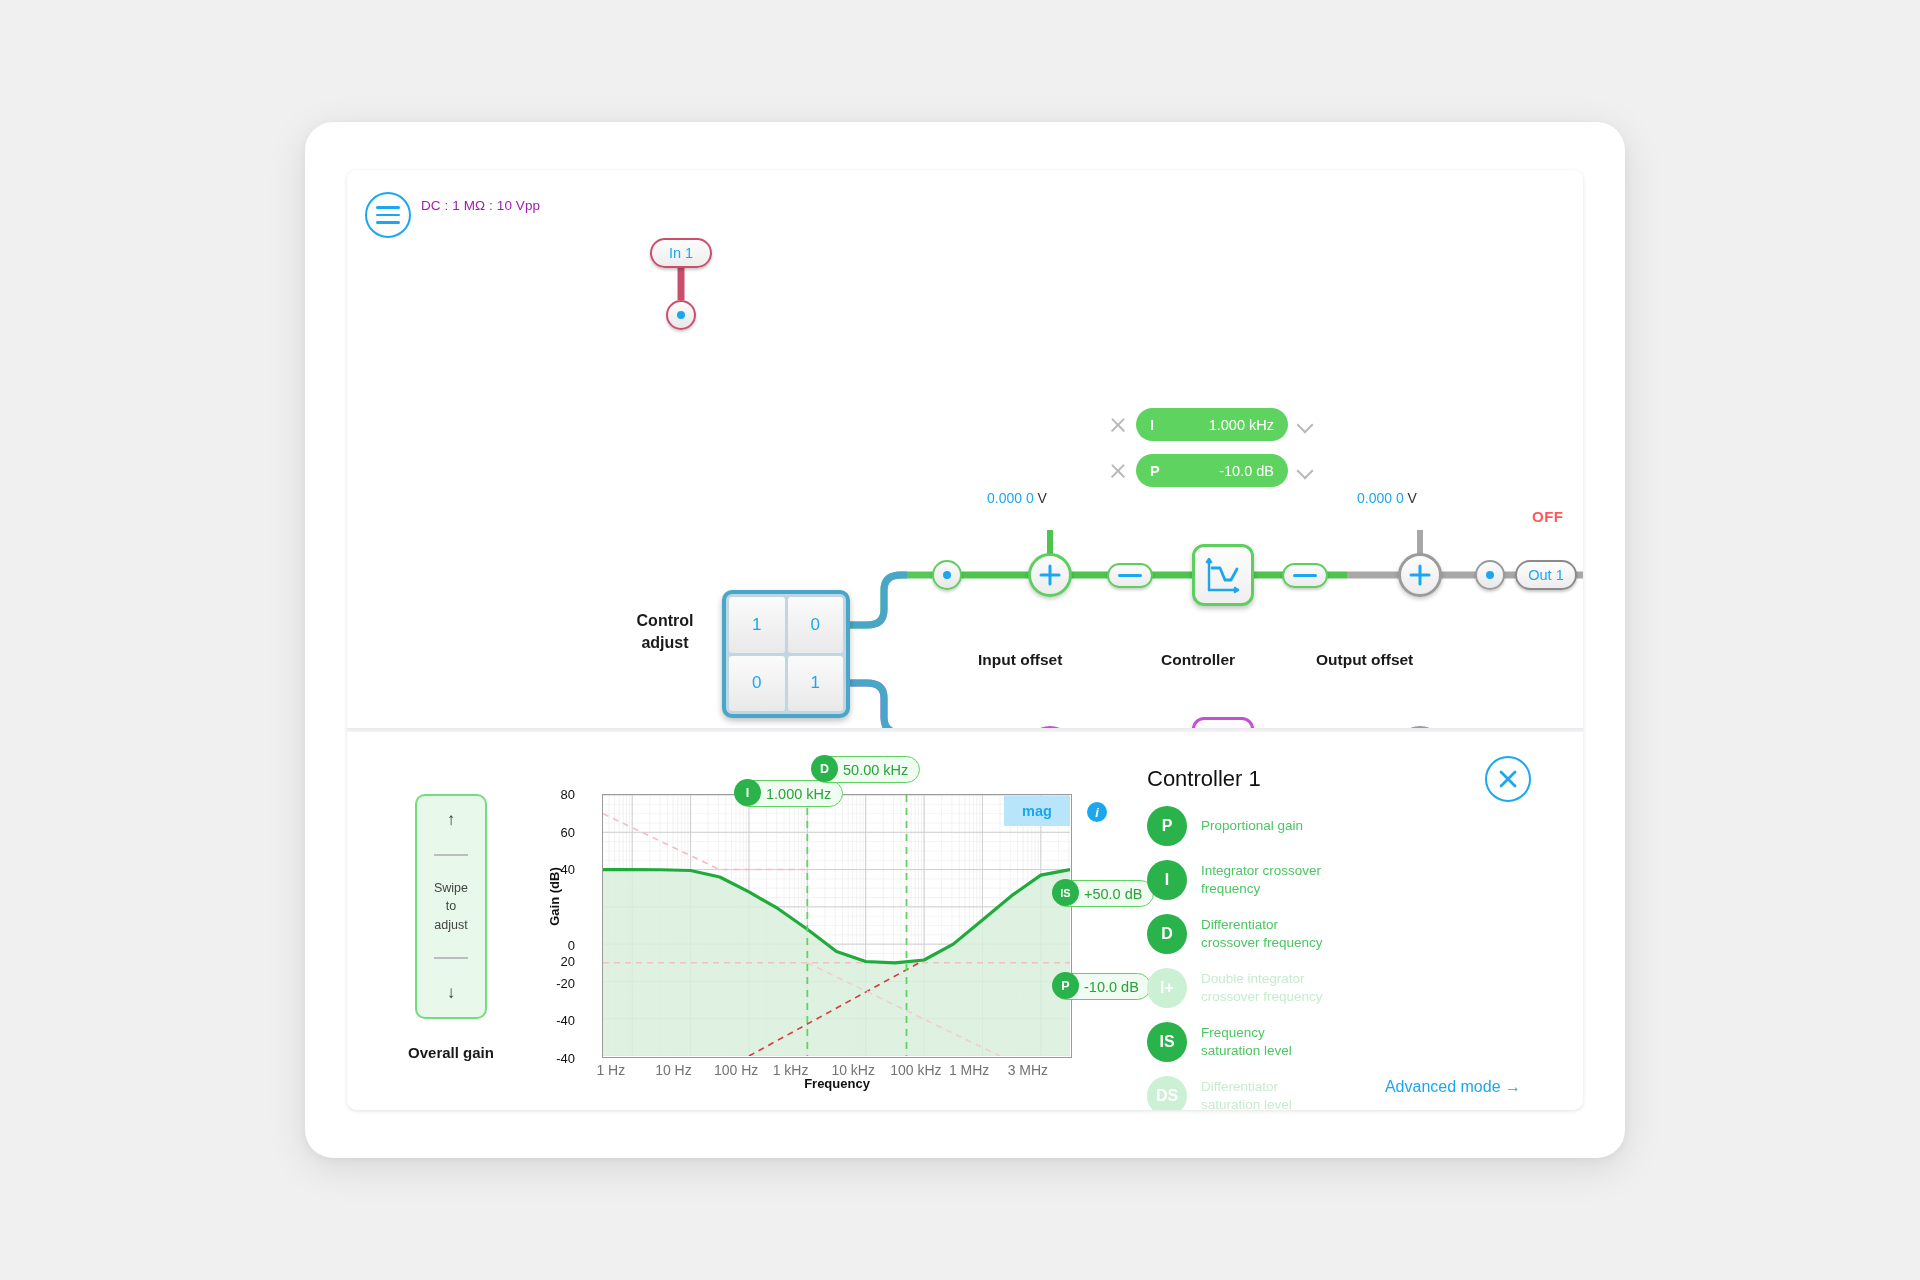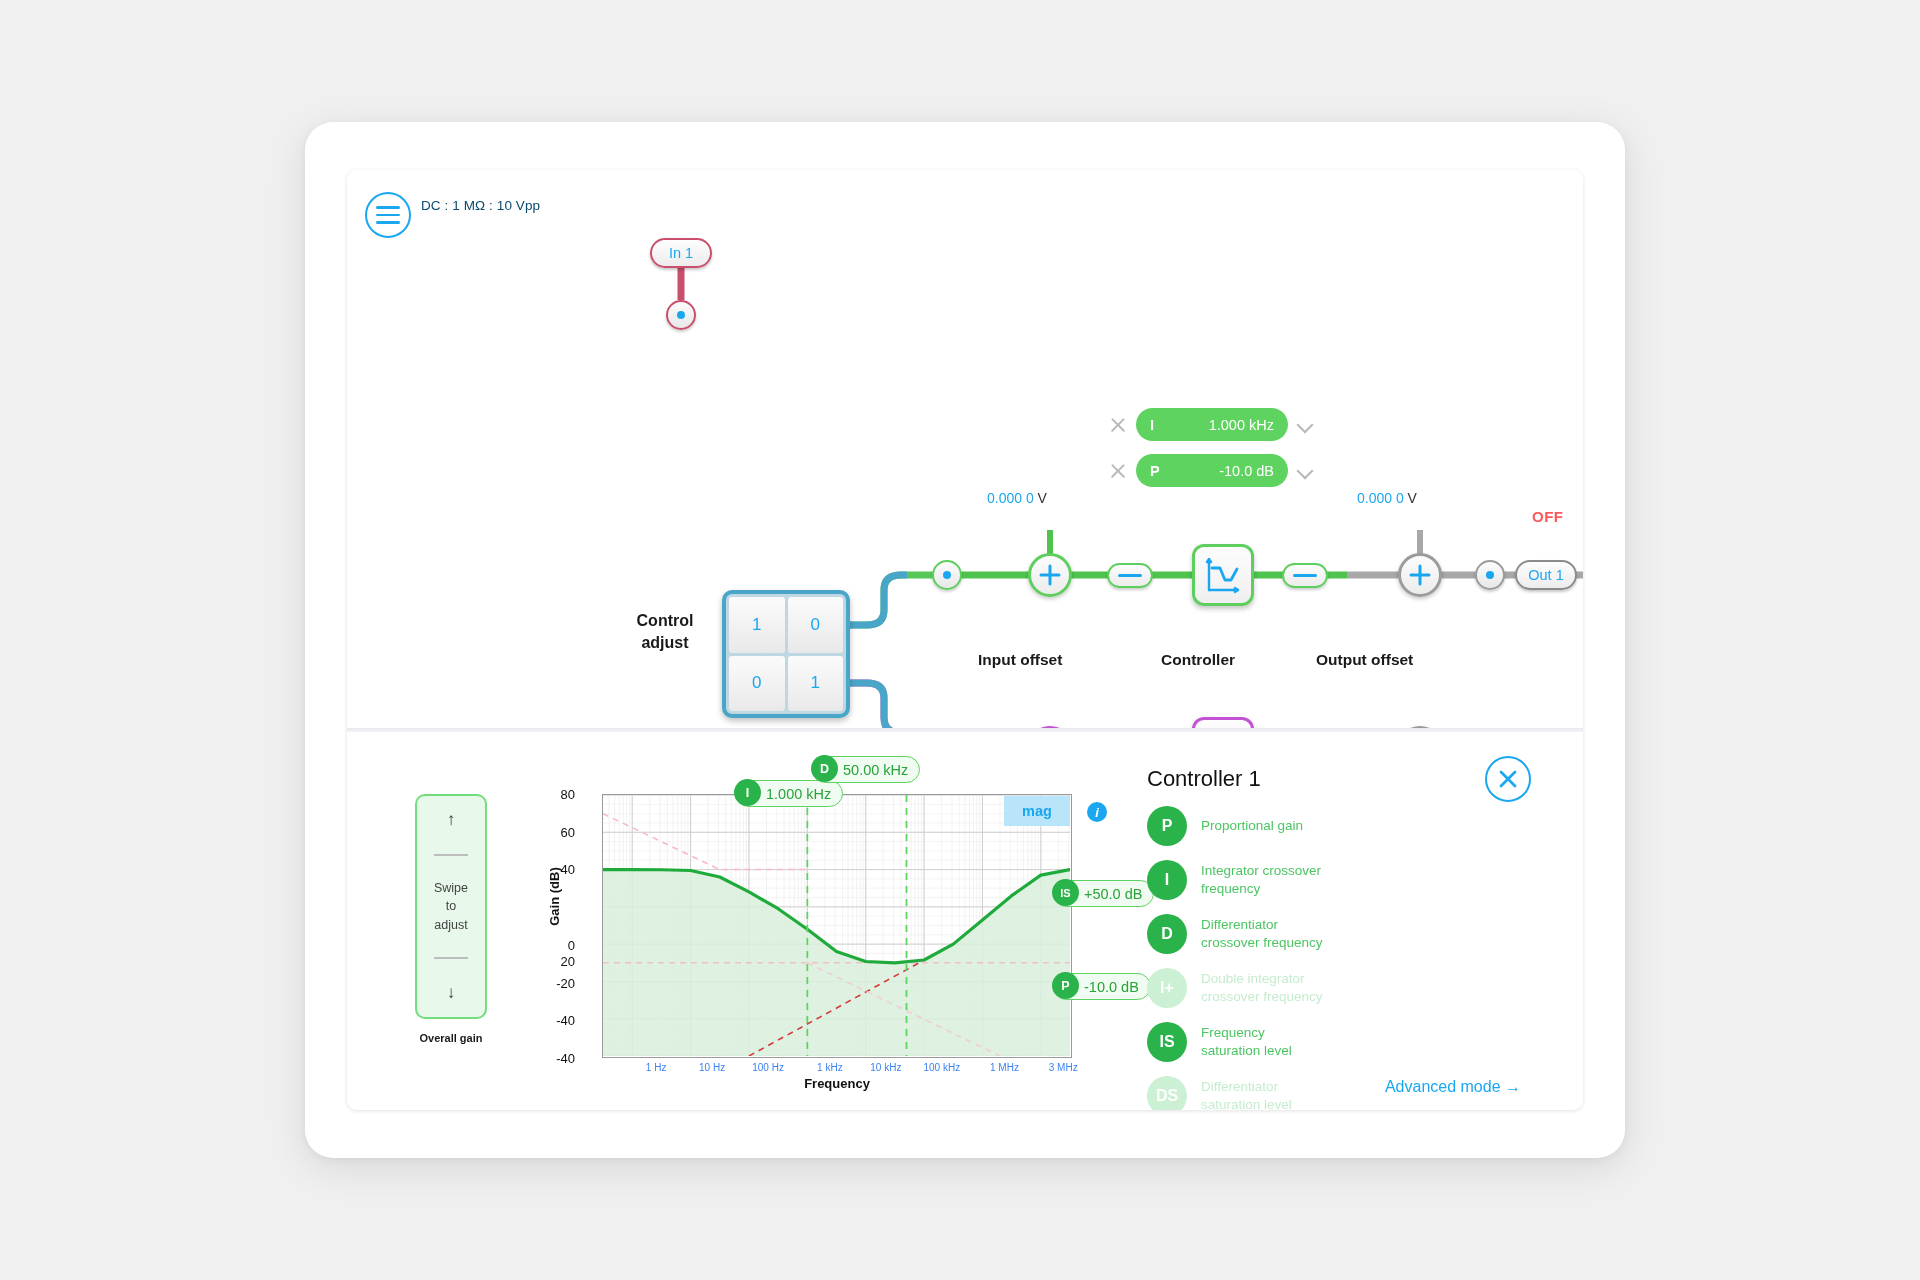--- a/index.html
+++ b/index.html
@@ -36,21 +36,21 @@
   
   .hamburger {
     position:absolute; left:18px; top:22px; width:46px; height:46px;
     border:2.5px solid #1ba7f0; border-radius:50%;
     display:flex; flex-direction:column; align-items:center; justify-content:center; gap:5px;
     background:#fff;
   }
   .hamburger i { display:block; width:24px; height:2.5px; background:#1ba7f0; border-radius:2px; }
 
   .chan-label {
-    position:absolute; font-size:13.5px; color:#0c4a6e; white-space:nowrap;
+    position:absolute; font-size:13.5px; color:#a21caf; white-space:nowrap;
     letter-spacing:0.1px;
   }
 
   
   .portpill {
     position:absolute; width:62px; height:30px; border-radius:15px;
     background:linear-gradient(#fdfdfd,#ededed);
     display:flex; align-items:center; justify-content:center;
     font-size:14.5px; color:#1ba7f0;
     box-shadow:0 2px 3px rgba(0,0,0,0.22);
@@ -175,40 +175,40 @@
   .swipe {
     position:absolute; left:68px; top:62px; width:72px; height:225px;
     border:2px solid #73dc7c; border-radius:10px; background:#e8f8ea;
     display:flex; flex-direction:column; align-items:center; justify-content:space-between;
     padding:14px 0; color:#444;
   }
   .swipe .arrow { font-size:17px; color:#333; }
   .swipe .bar { width:34px; height:2px; background:#bdbdbd; }
   .swipe .txt { font-size:12.5px; text-align:center; line-height:1.45; color:#444; }
   .swipe-caption {
-    position:absolute; left:36px; top:300px; width:136px; text-align:center;
-    font-size:11px; color:#1a1a1a; font-weight:bold;
+    position:absolute; left:36px; top:312px; width:136px; text-align:center;
+    font-size:15px; color:#1a1a1a; font-weight:bold;
   }
 
   
   .plotwrap { position:absolute; left:200px; top:52px; width:560px; height:300px; }
   .plotbox {
     position:absolute; left:55px; top:10px; width:470px; height:264px;
     border:1.5px solid #9a9a9a; background:#fff; overflow:hidden;
   }
   .ylab {
     position:absolute; left:-22px; top:105px; font-size:13px; font-weight:bold; color:#111;
     transform:rotate(-90deg); transform-origin:center; white-space:nowrap;
   }
   .ytick {
     position:absolute; right:532px; font-size:13px; color:#111; text-align:right;
     width:40px; transform:translateY(-50%);
   }
   .xtick {
-    position:absolute; font-size:10px; color:#3b82f6; text-align:right;
+    position:absolute; font-size:14px; color:#737373; text-align:left;
     width:70px; transform:translateX(-50%);
   }
   .xlab {
     position:absolute; left:55px; width:470px; text-align:center;
     font-size:13px; font-weight:bold; color:#111;
   }
   .magbtn {
     position:absolute; right:1px; top:1px; width:66px; height:30px;
     background:#b9e5fb; display:flex; align-items:center; justify-content:center;
     color:#1ba7f0; font-size:14.5px; font-weight:bold;

